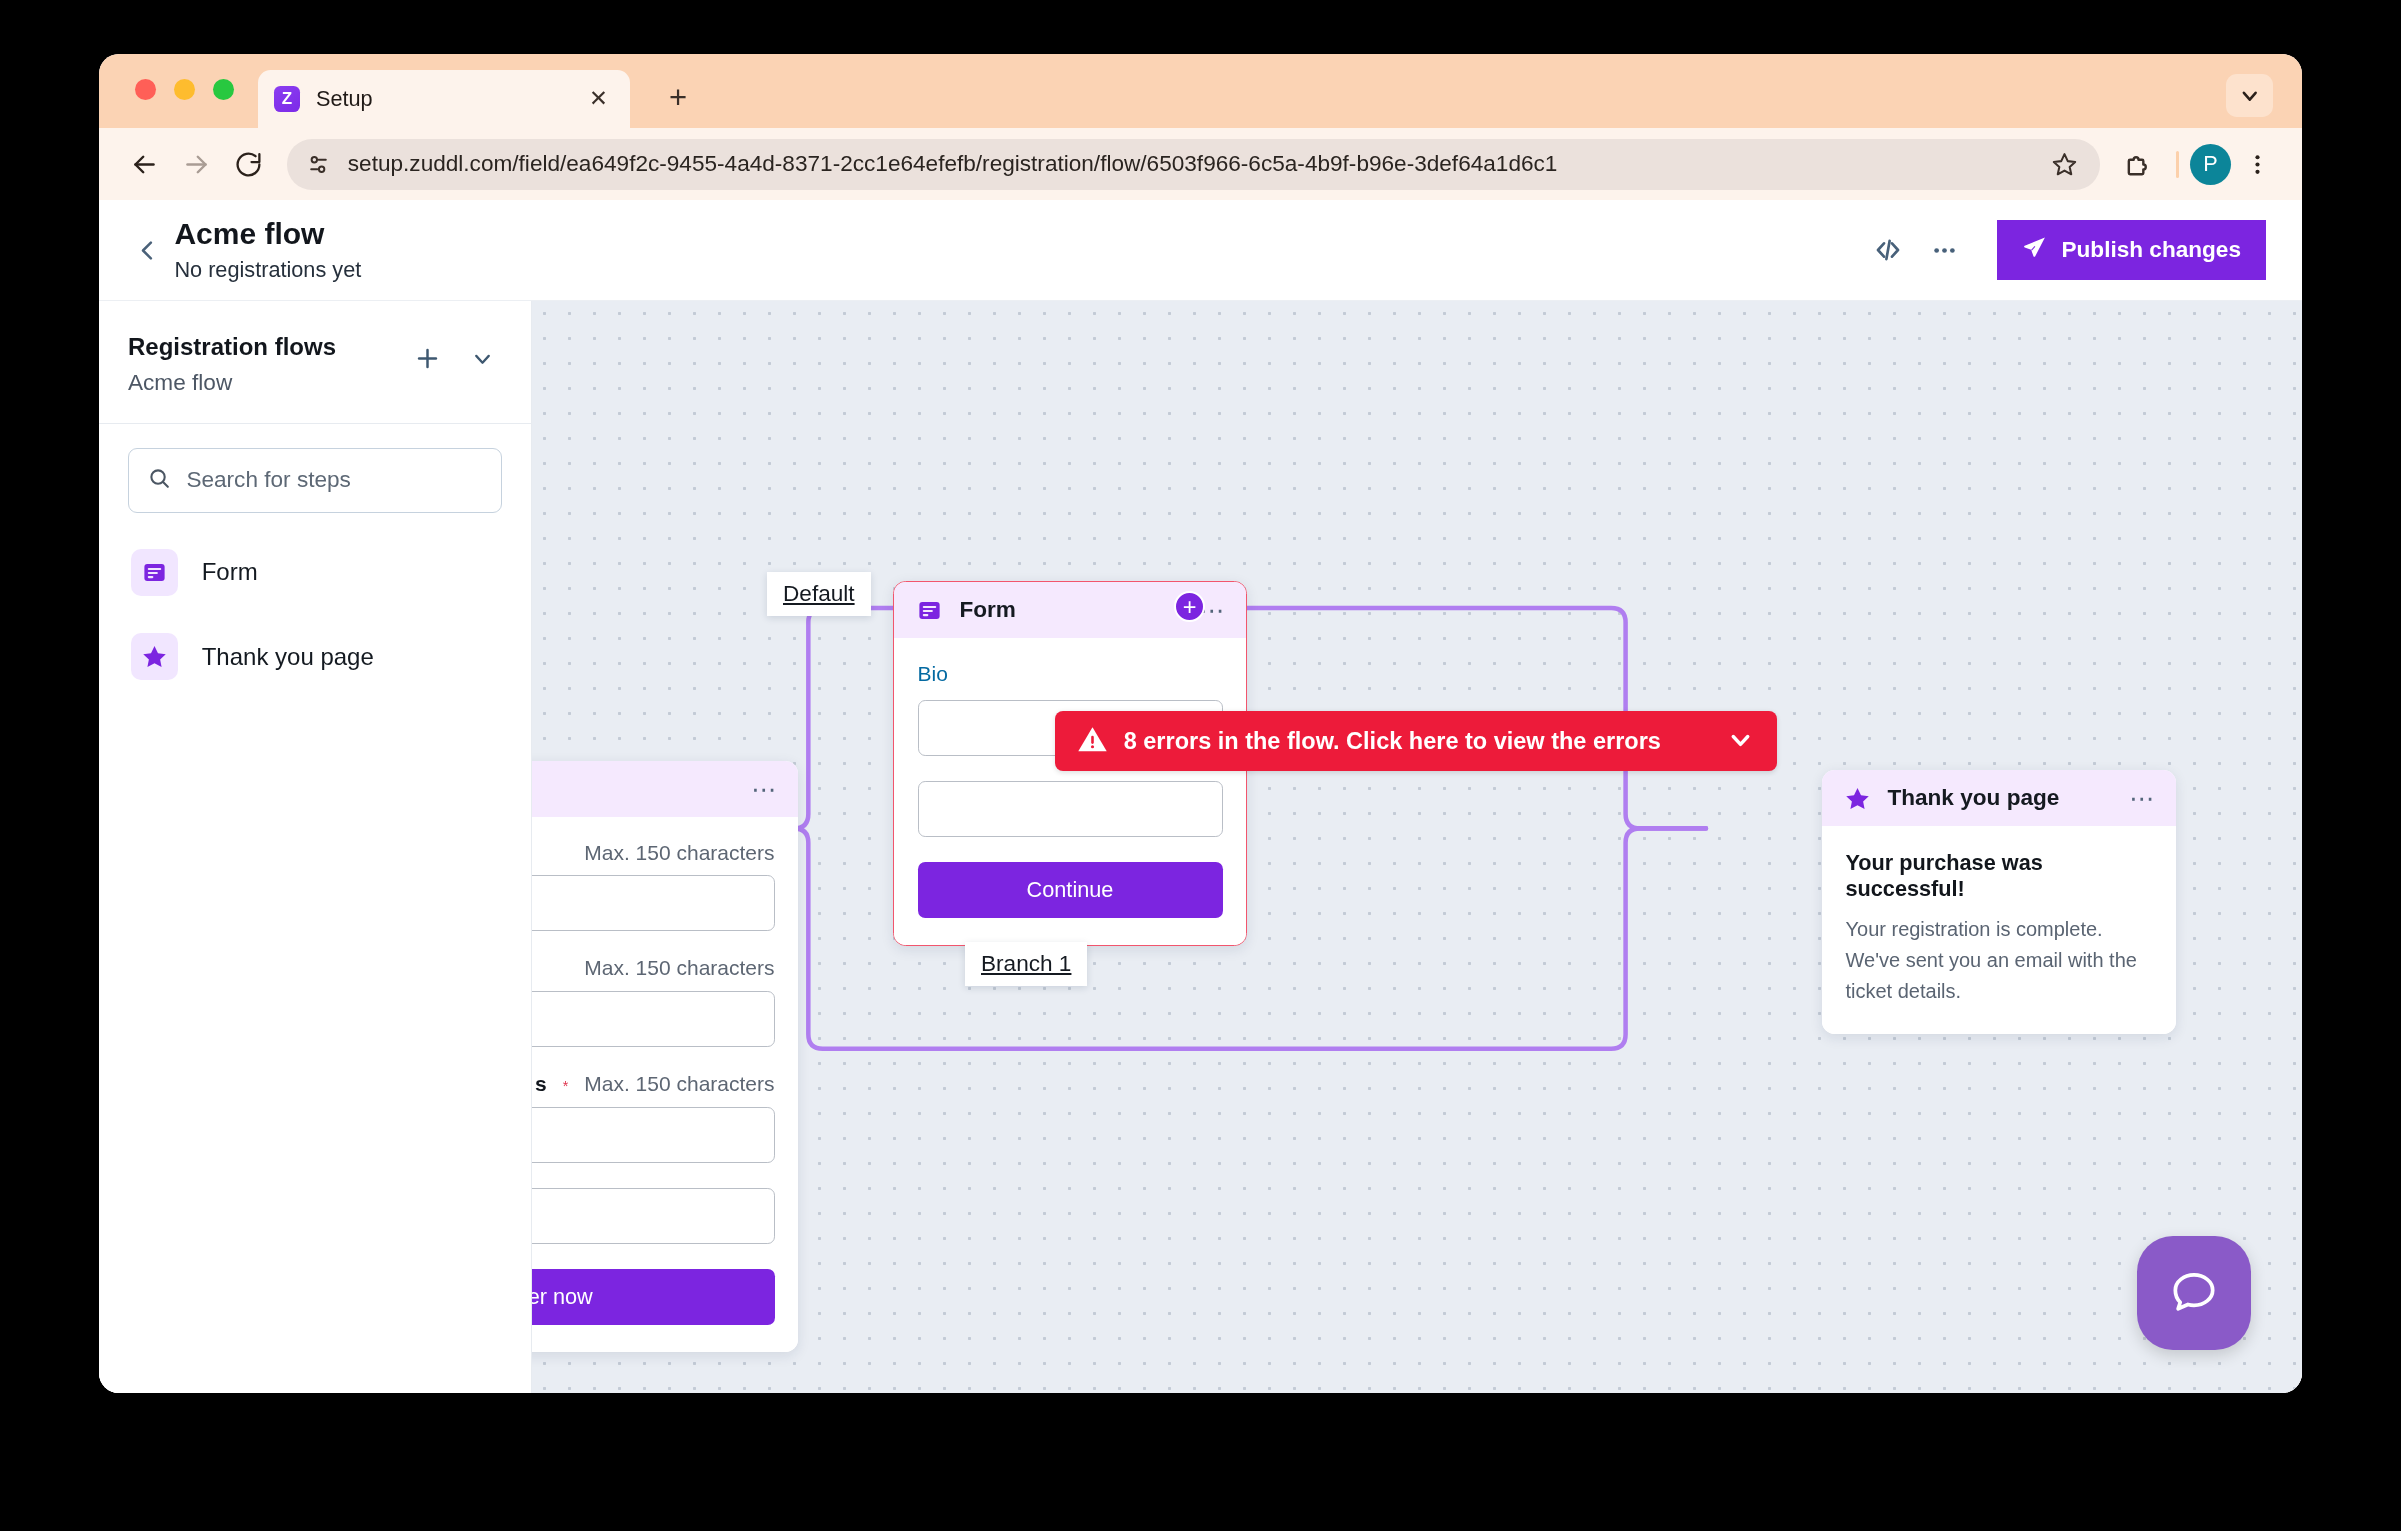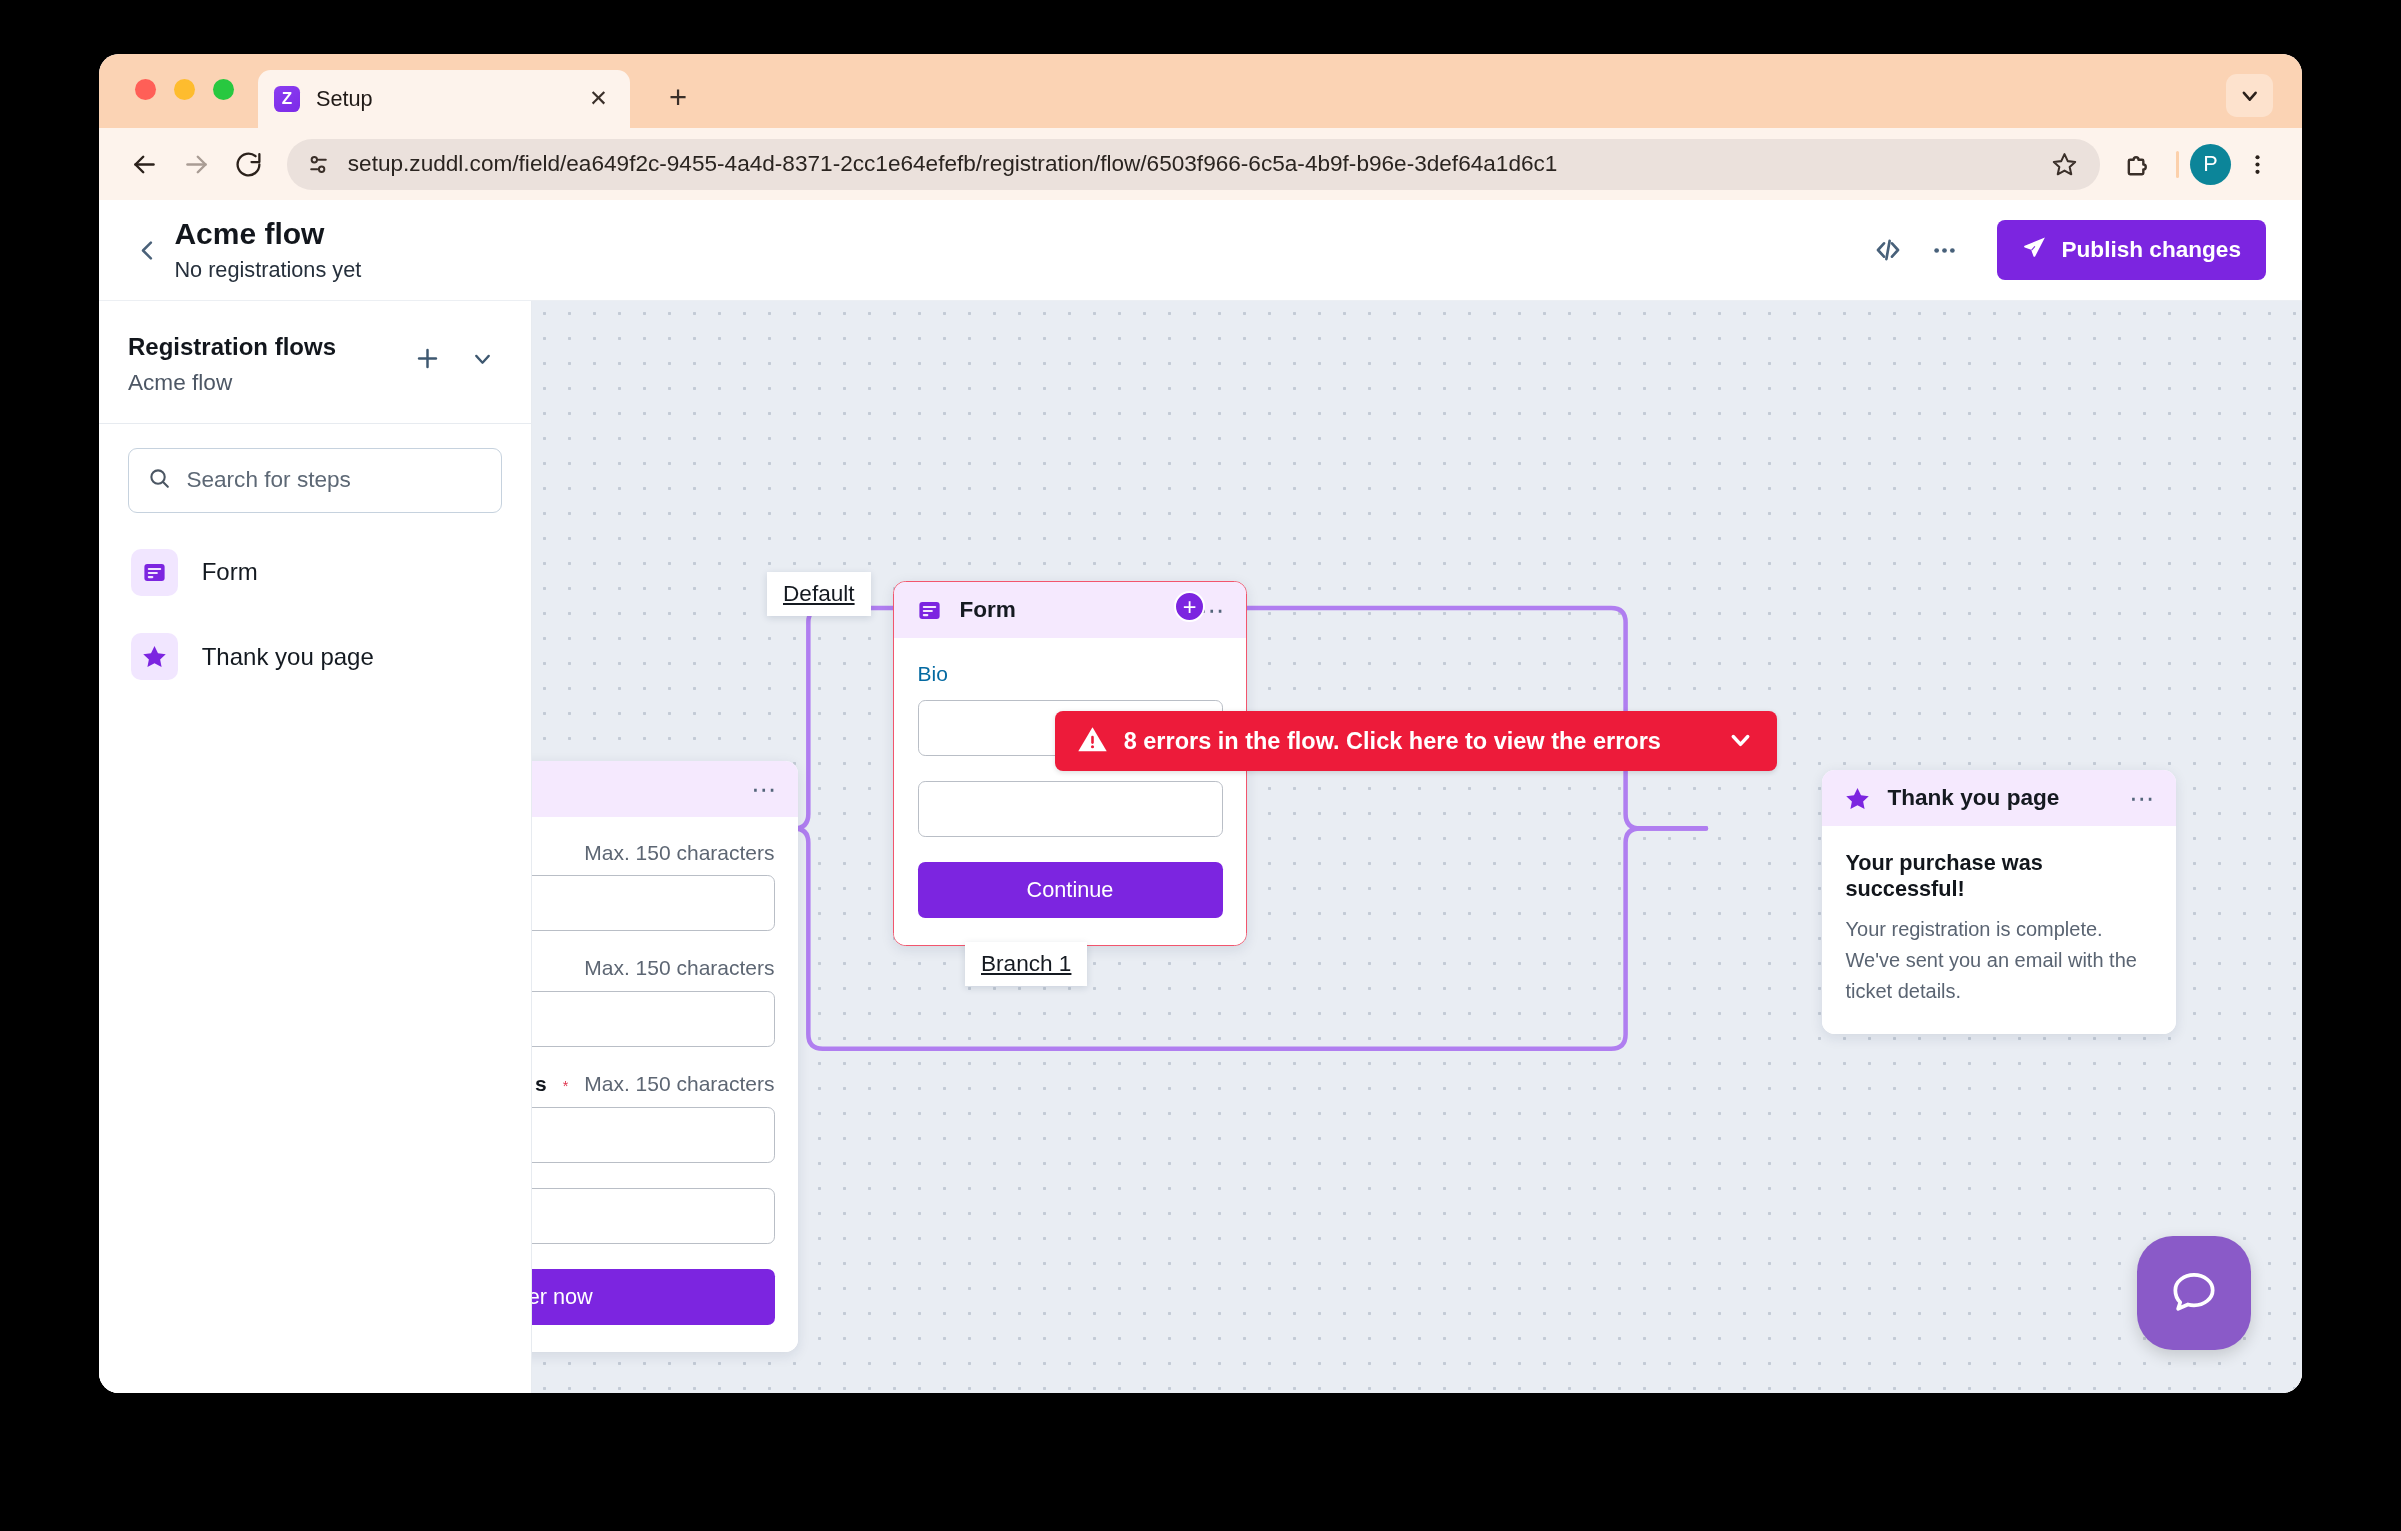--- a/index.html
+++ b/index.html
@@ -152,21 +152,21 @@
   .hdr-right { margin-left: auto; display: flex; align-items: center; gap: 0; }
   .icon-btn {
     width: 56px; height: 51px;
     display: flex; align-items: center; justify-content: center;
     color: #48617a;
   }
   .publish-btn {
     margin-left: 25px;
     height: 60px;
     background: #7c25e0;
-    border-radius: 8px;
+    border-radius: 0;
     color: #fff;
     display: flex; align-items: center; justify-content: center;
     gap: 14.4px;
     padding: 0 25px;
     font-size: 22.6px; font-weight: bold;
   }
 
   .app-body { display: flex; height: calc(100% - 101px); }
 
   

